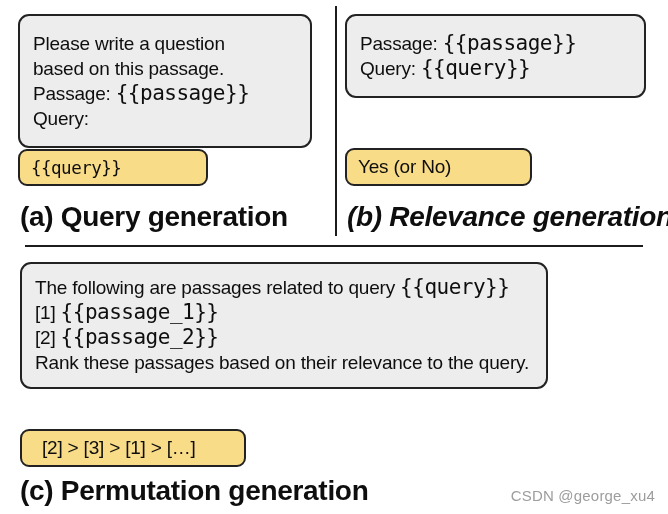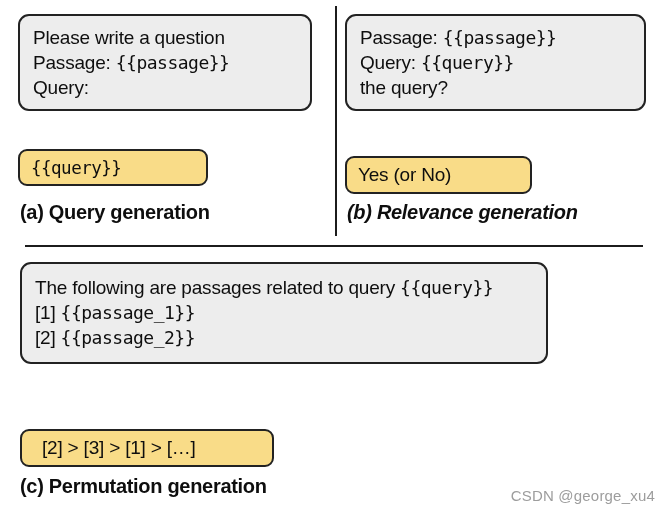--- a/index.html
+++ b/index.html
@@ -11,49 +11,49 @@
     font-family: "Liberation Sans", sans-serif;
     color: #0e0e0e;
     overflow: hidden;
   }
   .prompt-box {
     position: absolute;
     box-sizing: border-box;
     background: var(--box-fill, #ededed);
     border: 2px solid var(--box-border, #222222);
     border-radius: 11px;
-    padding: 9px 13px;
+    padding: 15px 13px;
     font-size: 19px;
     line-height: 25px;
     letter-spacing: -0.2px;
     white-space: nowrap;
   }
   .line { white-space: nowrap; }
   .mono {
     font-family: "DejaVu Sans Mono", monospace;
-    font-size: 18px;
+    font-size: 21px;
     letter-spacing: -0.5px;
   }
   .output-box {
     position: absolute;
     box-sizing: border-box;
     background: var(--output-fill, #f9dc88);
     border: 2px solid var(--box-border, #222222);
     border-radius: 9px;
     display: flex;
     align-items: center;
     padding: 0 11px;
     font-size: 19px;
     letter-spacing: -0.2px;
     white-space: nowrap;
   }
   .caption {
     position: absolute;
     margin: 0;
-    font-size: 20px;
+    font-size: 28px;
     font-weight: 700;
     letter-spacing: -0.3px;
     white-space: nowrap;
   }
   .v-divider {
     position: absolute;
     left: 335px; top: 6px;
     width: 2px; height: 230px;
     background: var(--divider, #1c1c1c);
   }
@@ -70,65 +70,66 @@
     color: var(--watermark-color, #9d9d9d);
     letter-spacing: 0.2px;
   }
   
   #prompt-a { left: 18px;  top: 14px;  width: 294px; }
   #out-a    { left: 18px;  top: 149px; width: 190px; height: 37px; }
   #out-a .mono { font-size: 17.5px; }
   #cap-a    { left: 20px;  top: 201px; }
   
   #prompt-b { left: 345px; top: 14px;  width: 301px; }
-  #out-b    { left: 345px; top: 156px; width: 187px; height: 38px; align-items: center; }
+  #out-b    { left: 345px; top: 148px; width: 187px; height: 38px; align-items: center; }
   #cap-b    { left: 347px; top: 201px; font-style: italic; }
   
   #prompt-c { left: 20px;  top: 262px; width: 528px; padding-top: 11px; padding-bottom: 12px; }
-  #out-c    { left: 20px;  top: 429px; width: 254px; height: 38px; padding-left: 20px; }
+  #out-c    { left: 20px;  top: 429px; width: 226px; height: 38px; padding-left: 20px; }
   #cap-c    { left: 20px;  top: 475px; }
 </style>
 </head>
 <body>
 
 <div class="figure">
 
   <section>
     <div id="prompt-a" class="prompt-box">
         <div class="line"><span>Please write a question</span></div>
+        <div class="line"><span>based on this passage.</span></div>
         <div class="line"><span>Passage: </span><span class="mono">{{passage}}</span></div>
         <div class="line"><span>Query:</span></div>
       </div>
     <div id="out-a" class="output-box">
         <div class="line"><span class="mono">{{query}}</span></div>
       </div>
     <h3 id="cap-a" class="caption">(a) Query generation</h3>
   </section>
 
   <div class="v-divider"></div>
 
   <section>
     <div id="prompt-b" class="prompt-box">
         <div class="line"><span>Passage: </span><span class="mono">{{passage}}</span></div>
         <div class="line"><span>Query: </span><span class="mono">{{query}}</span></div>
-        <div class="line"><span>the query?</span></div>
       </div>
     <div id="out-b" class="output-box">
         <div class="line"><span>Yes (or No)</span></div>
       </div>
     <h3 id="cap-b" class="caption">(b) Relevance generation</h3>
   </section>
 
   <div class="h-divider"></div>
 
   <section>
     <div id="prompt-c" class="prompt-box">
         <div class="line"><span>The following are passages related to query </span><span class="mono">{{query}}</span></div>
         <div class="line"><span>[1] </span><span class="mono">{{passage_1}}</span></div>
         <div class="line"><span>[2] </span><span class="mono">{{passage_2}}</span></div>
+        <div class="line"><span>Rank these passages based on their relevance to the query.</span></div>
       </div>
     <div id="out-c" class="output-box">
         <div class="line"><span>[2] &gt; [3] &gt; [1] &gt; […]</span></div>
       </div>
     <h3 id="cap-c" class="caption">(c) Permutation generation</h3>
   </section>
 
   <div class="watermark">CSDN @george_xu4</div>
 
 </div>

